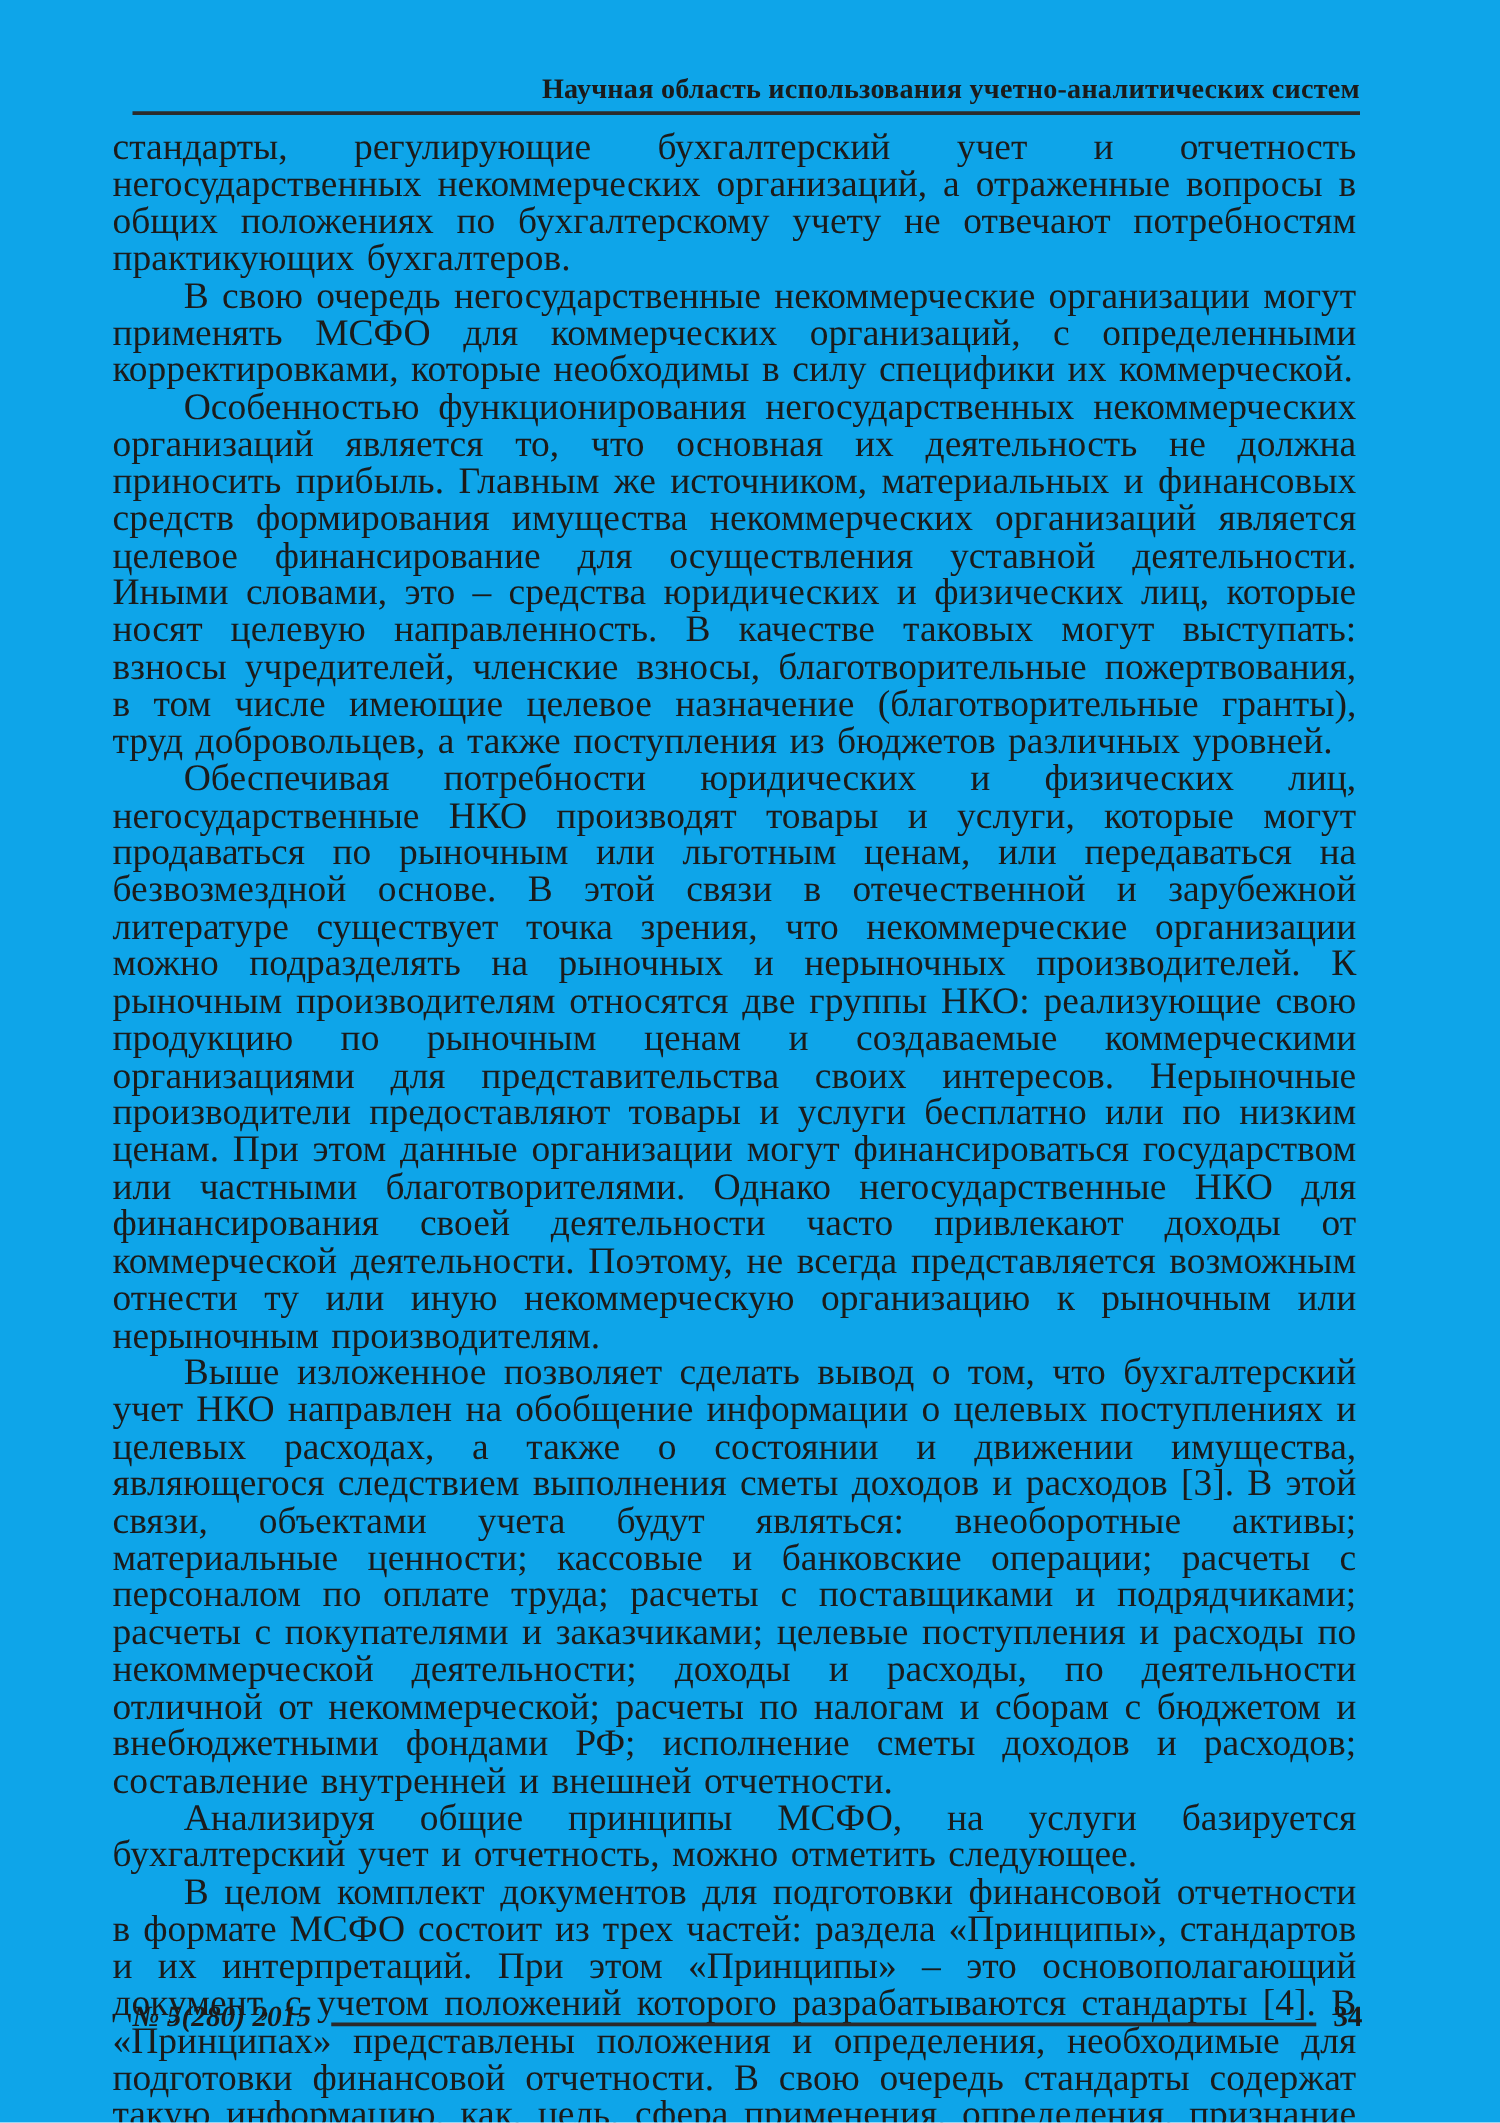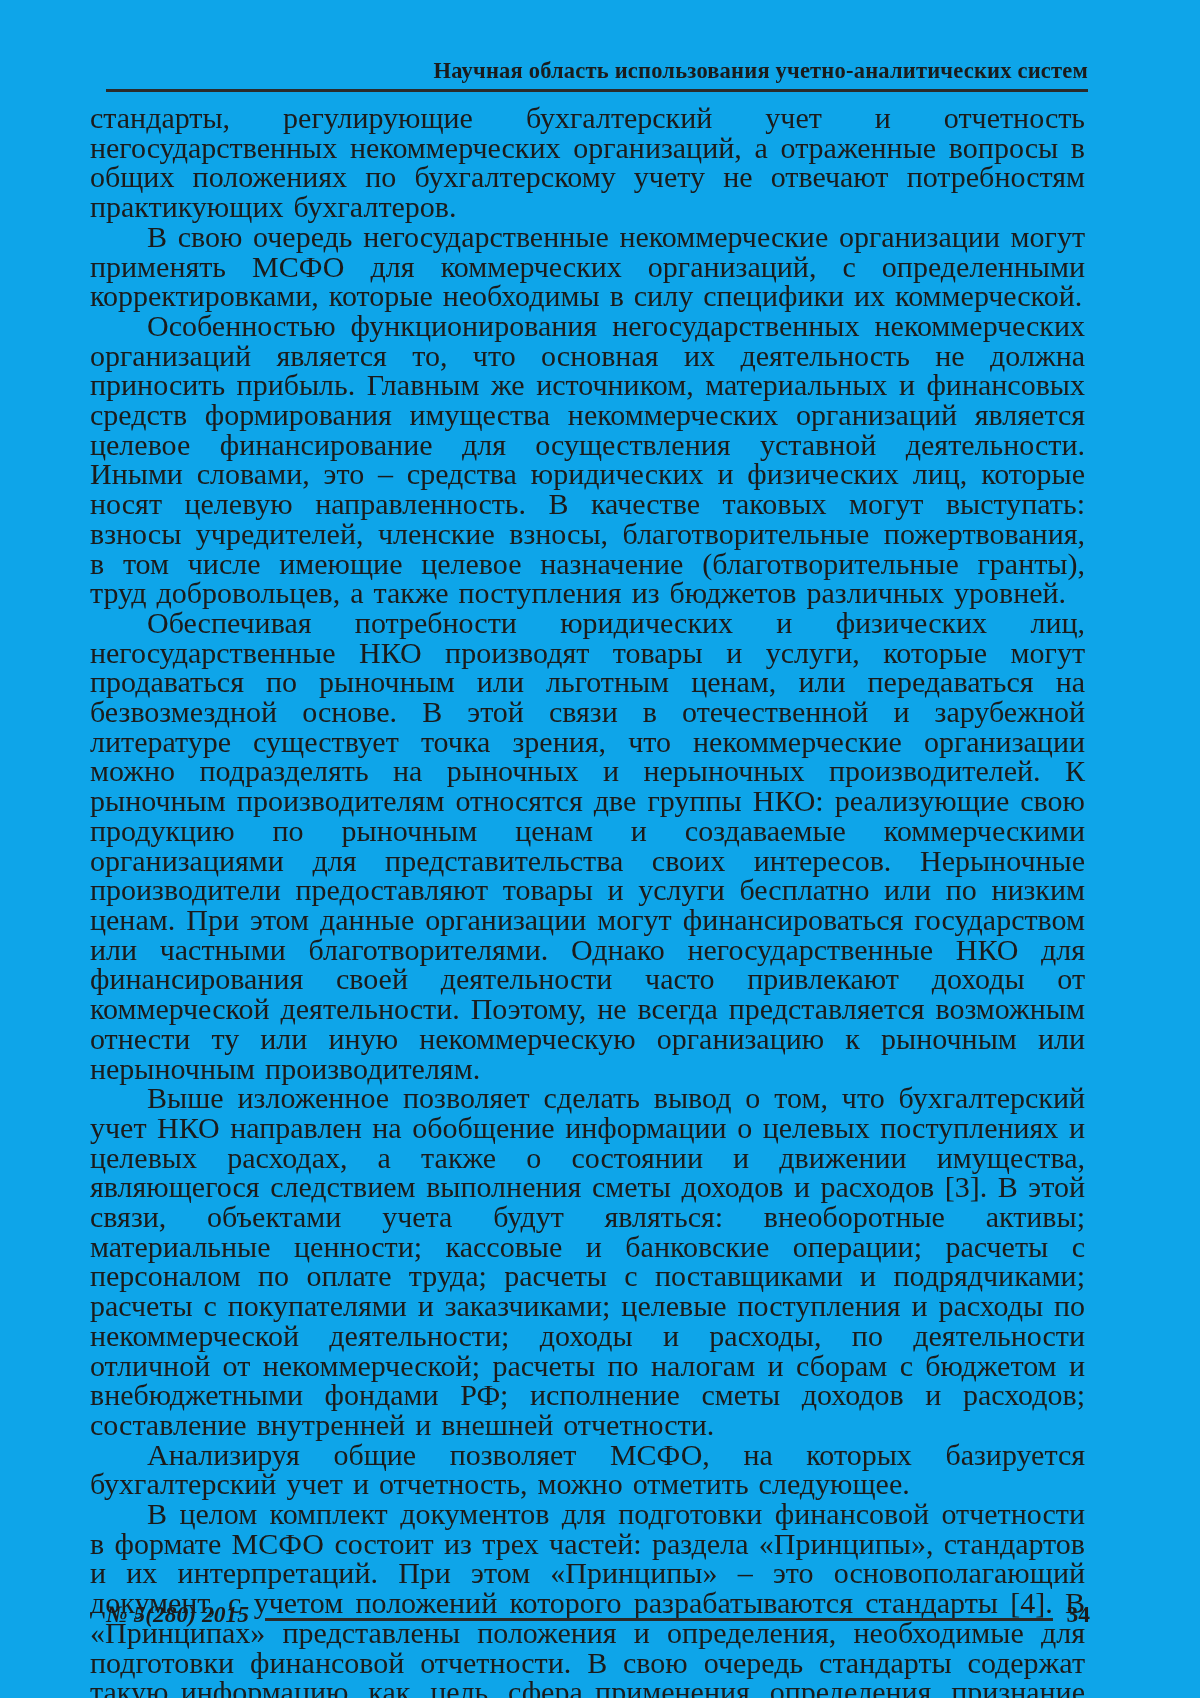--- a/index.html
+++ b/index.html
@@ -82,21 +82,21 @@
   <div class="running-head">
     <div class="title">Научная область использования учетно-аналитических систем</div>
   </div>
 
   <div class="content">
     <p class="no-indent">стандарты, регулирующие бухгалтерский учет и отчетность негосударственных некоммерческих организаций, а отраженные вопросы в общих положениях по бухгалтерскому учету не отвечают потребностям практикующих бухгалтеров.</p>
     <p>В свою очередь негосударственные некоммерческие организации могут применять МСФО для коммерческих организаций, с определенными корректировками, которые необходимы в силу специфики их коммерческой.</p>
     <p>Особенностью функционирования негосударственных некоммерческих организаций является то, что основная их деятельность не должна приносить прибыль. Главным же источником, материальных и финансовых средств формирования имущества некоммерческих организаций является целевое финансирование для осуществления уставной деятельности. Иными словами, это – средства юридических и физических лиц, которые носят целевую направленность. В качестве таковых могут выступать: взносы учредителей, членские взносы, благотворительные пожертвования, в том числе имеющие целевое назначение (благотворительные гранты), труд добровольцев, а также поступления из бюджетов различных уровней.</p>
     <p>Обеспечивая потребности юридических и физических лиц, негосударственные НКО производят товары и услуги, которые могут продаваться по рыночным или льготным ценам, или передаваться на безвозмездной основе. В этой связи в отечественной и зарубежной литературе существует точка зрения, что некоммерческие организации можно подразделять на рыночных и нерыночных производителей. К рыночным производителям относятся две группы НКО: реализующие свою продукцию по рыночным ценам и создаваемые коммерческими организациями для представительства своих интересов. Нерыночные производители предоставляют товары и услуги бесплатно или по низким ценам. При этом данные организации могут финансироваться государством или частными благотворителями. Однако негосударственные НКО для финансирования своей деятельности часто привлекают доходы от коммерческой деятельности. Поэтому, не всегда представляется возможным отнести ту или иную некоммерческую организацию к рыночным или нерыночным производителям.</p>
     <p>Выше изложенное позволяет сделать вывод о том, что бухгалтерский учет НКО направлен на обобщение информации о целевых поступлениях и целевых расходах, а также о состоянии и движении имущества, являющегося следствием выполнения сметы доходов и расходов [3]. В этой связи, объектами учета будут являться: внеоборотные активы; материальные ценности; кассовые и банковские операции; расчеты с персоналом по оплате труда; расчеты с поставщиками и подрядчиками; расчеты с покупателями и заказчиками; целевые поступления и расходы по некоммерческой деятельности; доходы и расходы, по деятельности отличной от некоммерческой; расчеты по налогам и сборам с бюджетом и внебюджетными фондами РФ; исполнение сметы доходов и расходов; составление внутренней и  внешней отчетности.</p>
-    <p>Анализируя общие позволяет МСФО, на которых базируется бухгалтерский учет и отчетность, можно отметить следующее.</p>
+    <p>Анализируя общие принципы МСФО, на услуги базируется бухгалтерский учет и отчетность, можно отметить следующее.</p>
     <p>В целом комплект документов для подготовки финансовой отчетности в формате МСФО состоит из трех частей: раздела «Принципы», стандартов и их интерпретаций. При этом «Принципы» – это основополагающий документ, с учетом положений которого разрабатываются стандарты [4]. В «Принципах» представлены положения и определения, необходимые для подготовки финансовой отчетности. В свою очередь стандарты содержат такую информацию, как, цель, сфера применения, определения, признание и оценка объекта</p>
   </div>
 
   <div class="footer">
     <span class="issue">№ 5(280) 2015</span>
     <span class="rule"></span>
     <span class="page-number">34</span>
   </div>
 
 </div>

